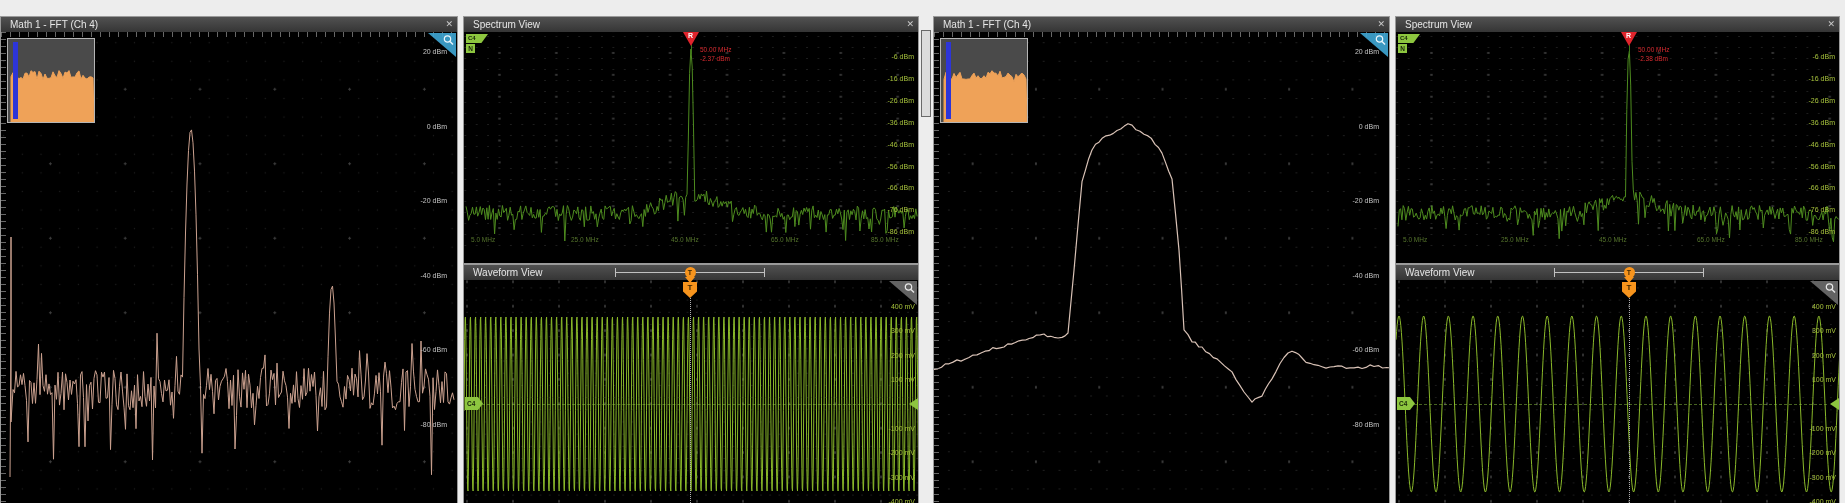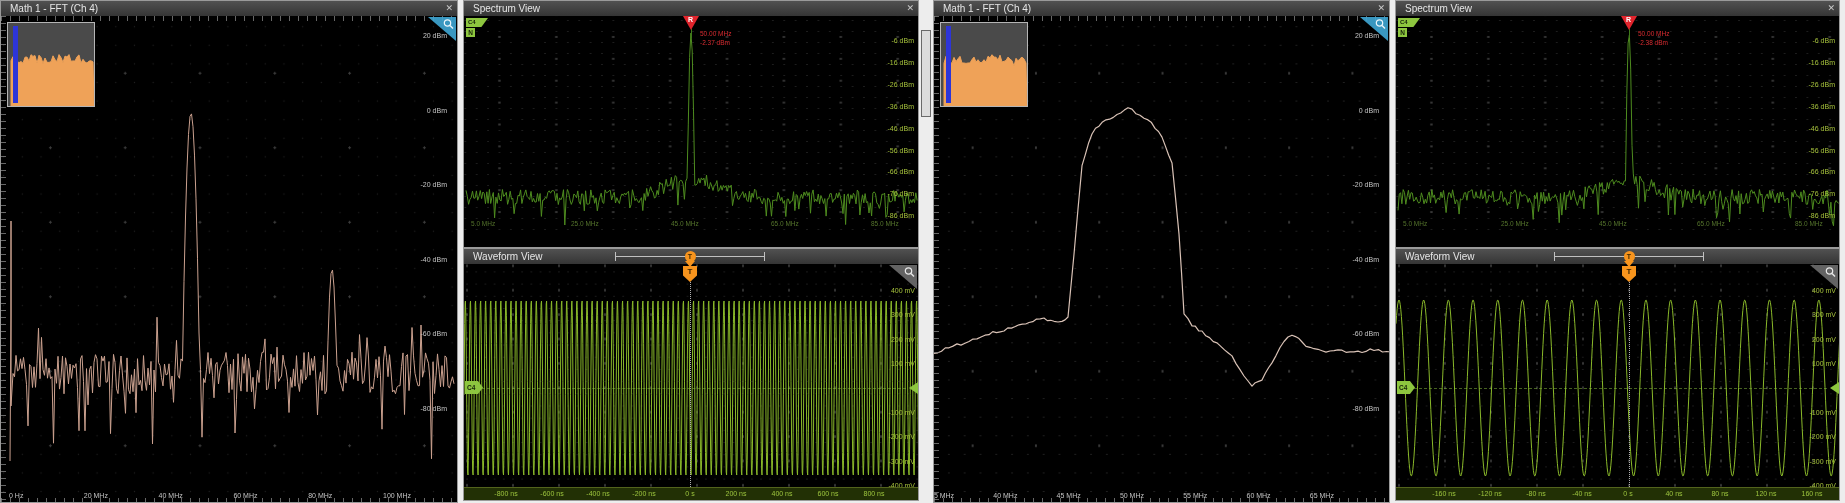--- a/index.html
+++ b/index.html
@@ -1,19 +1,19 @@
 <!DOCTYPE html>
 <html><head>
 <meta charset="utf-8">
 <style>
   html,body{margin:0;padding:0;}
   body{width:1845px;height:503px;position:relative;background:#ededed;
        font-family:"Liberation Sans",sans-serif;overflow:hidden;-webkit-font-smoothing:none;}
   *{box-sizing:border-box;}
-  .half{position:absolute;top:0;height:357px;}
+  .half{position:absolute;top:16px;height:357px;}
   .win{position:absolute;border:1px solid #9a9a9a;background:#000;overflow:hidden;}
   .tb{position:absolute;left:0;right:0;top:0;height:15px;
       background:linear-gradient(#515151,#353535);color:#e6e6e6;font-size:10px;
       line-height:15px;padding-left:9px;white-space:nowrap;}
   .close{position:absolute;right:4px;top:0;color:#c9c9c9;font-size:9px;line-height:15px;}
   .plot{position:absolute;left:0;right:0;top:15px;bottom:0;background:#000;overflow:hidden;}
   
   .ruler-top{position:absolute;left:0;right:0;top:0;height:5px;
       background:repeating-linear-gradient(90deg,#8a8a8a 0 1px,transparent 1px 9px);opacity:.75;}
   .ruler-bottom{position:absolute;left:0;right:0;bottom:0;height:4px;

